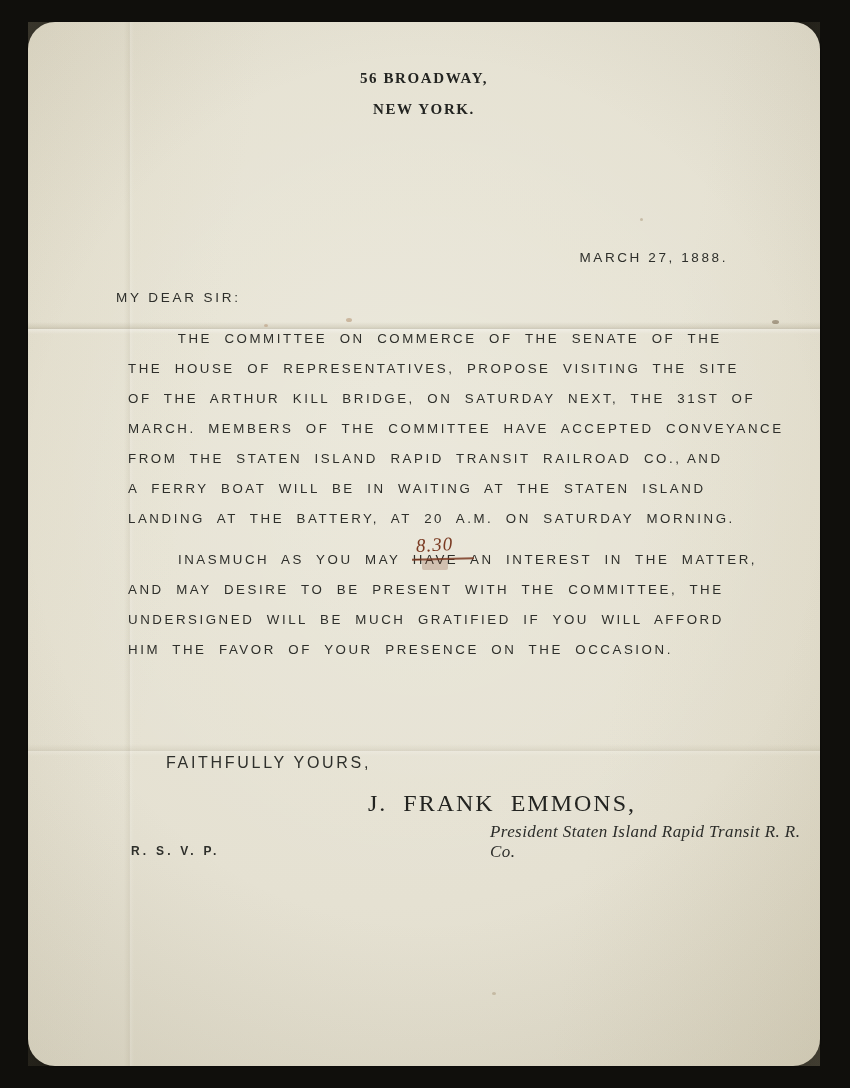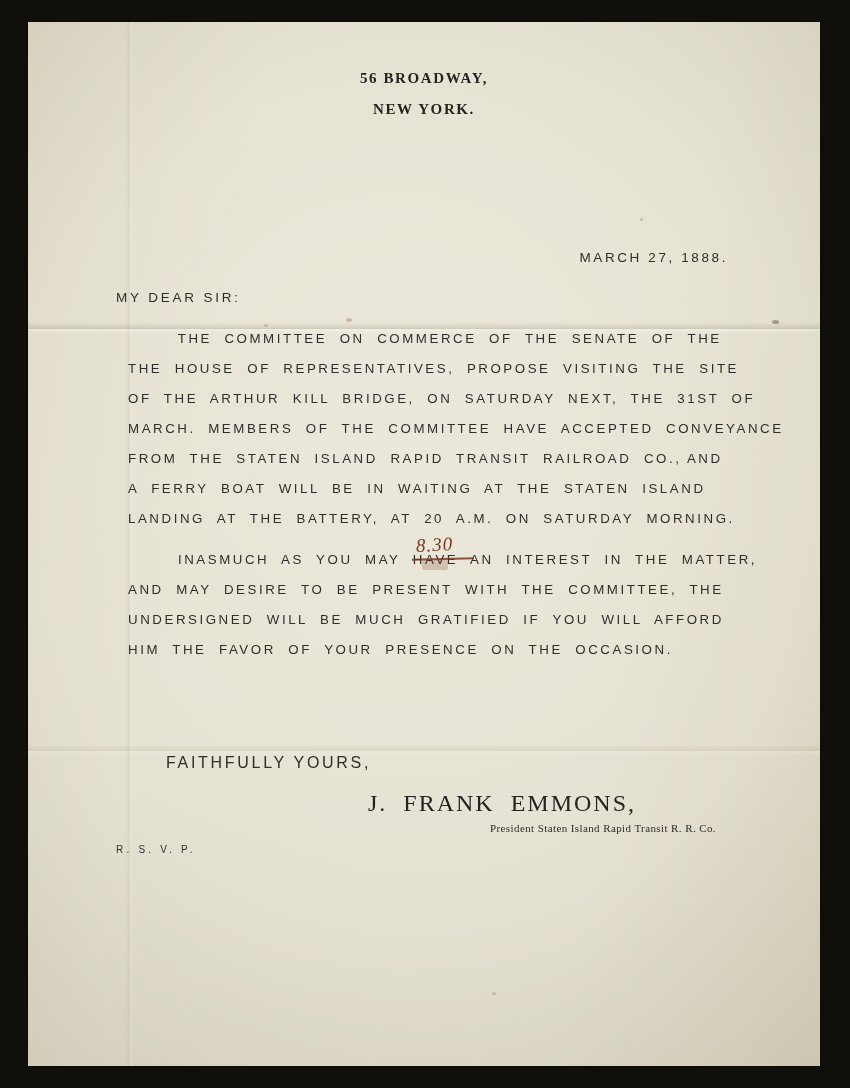--- a/index.html
+++ b/index.html
@@ -24,20 +24,21 @@
   
   #sheet {
     position: absolute;
     left: 28px;
     top: 22px;
     width: 792px;
     height: 1044px;
     background:
       radial-gradient(ellipse 120% 90% at 45% 35%, #e9e6d8 0%, #e5e1d2 55%, #ddd8c6 100%);
     box-shadow: 0 0 2px rgba(0,0,0,0.6);
+    border-radius: 27px;
   }
 
   
   .tint {
     position: absolute;
     inset: 0;
     pointer-events: none;
   }
   .tint.vignette {
     background:
@@ -162,32 +163,34 @@
     font-size: 24px;
     letter-spacing: 2.0px;
     color: #232421;
     white-space: pre;
   }
   .sig-title {
     position: absolute;
     left: 462px;
     top: 800px;
     font-family: "Liberation Serif", serif;
-    font-size: 11px;
+    font-style: italic;
+    font-size: 17px;
     letter-spacing: .4px;
     color: #2c2d2a;
   }
 
   .rsvp {
     position: absolute;
-    left: 88px;
+    left: 103px;
     top: 822px;
-    font-size: 10px;
+    font-size: 12px;
     letter-spacing: 3.2px;
     color: #2e2f2b;
+    font-weight: bold;
   }
 
   
   .ink-correction {
     position: absolute;
     left: 388px;
     top: 512px;
     font-family: "Liberation Serif", serif;
     font-style: italic;
     font-size: 19px;

